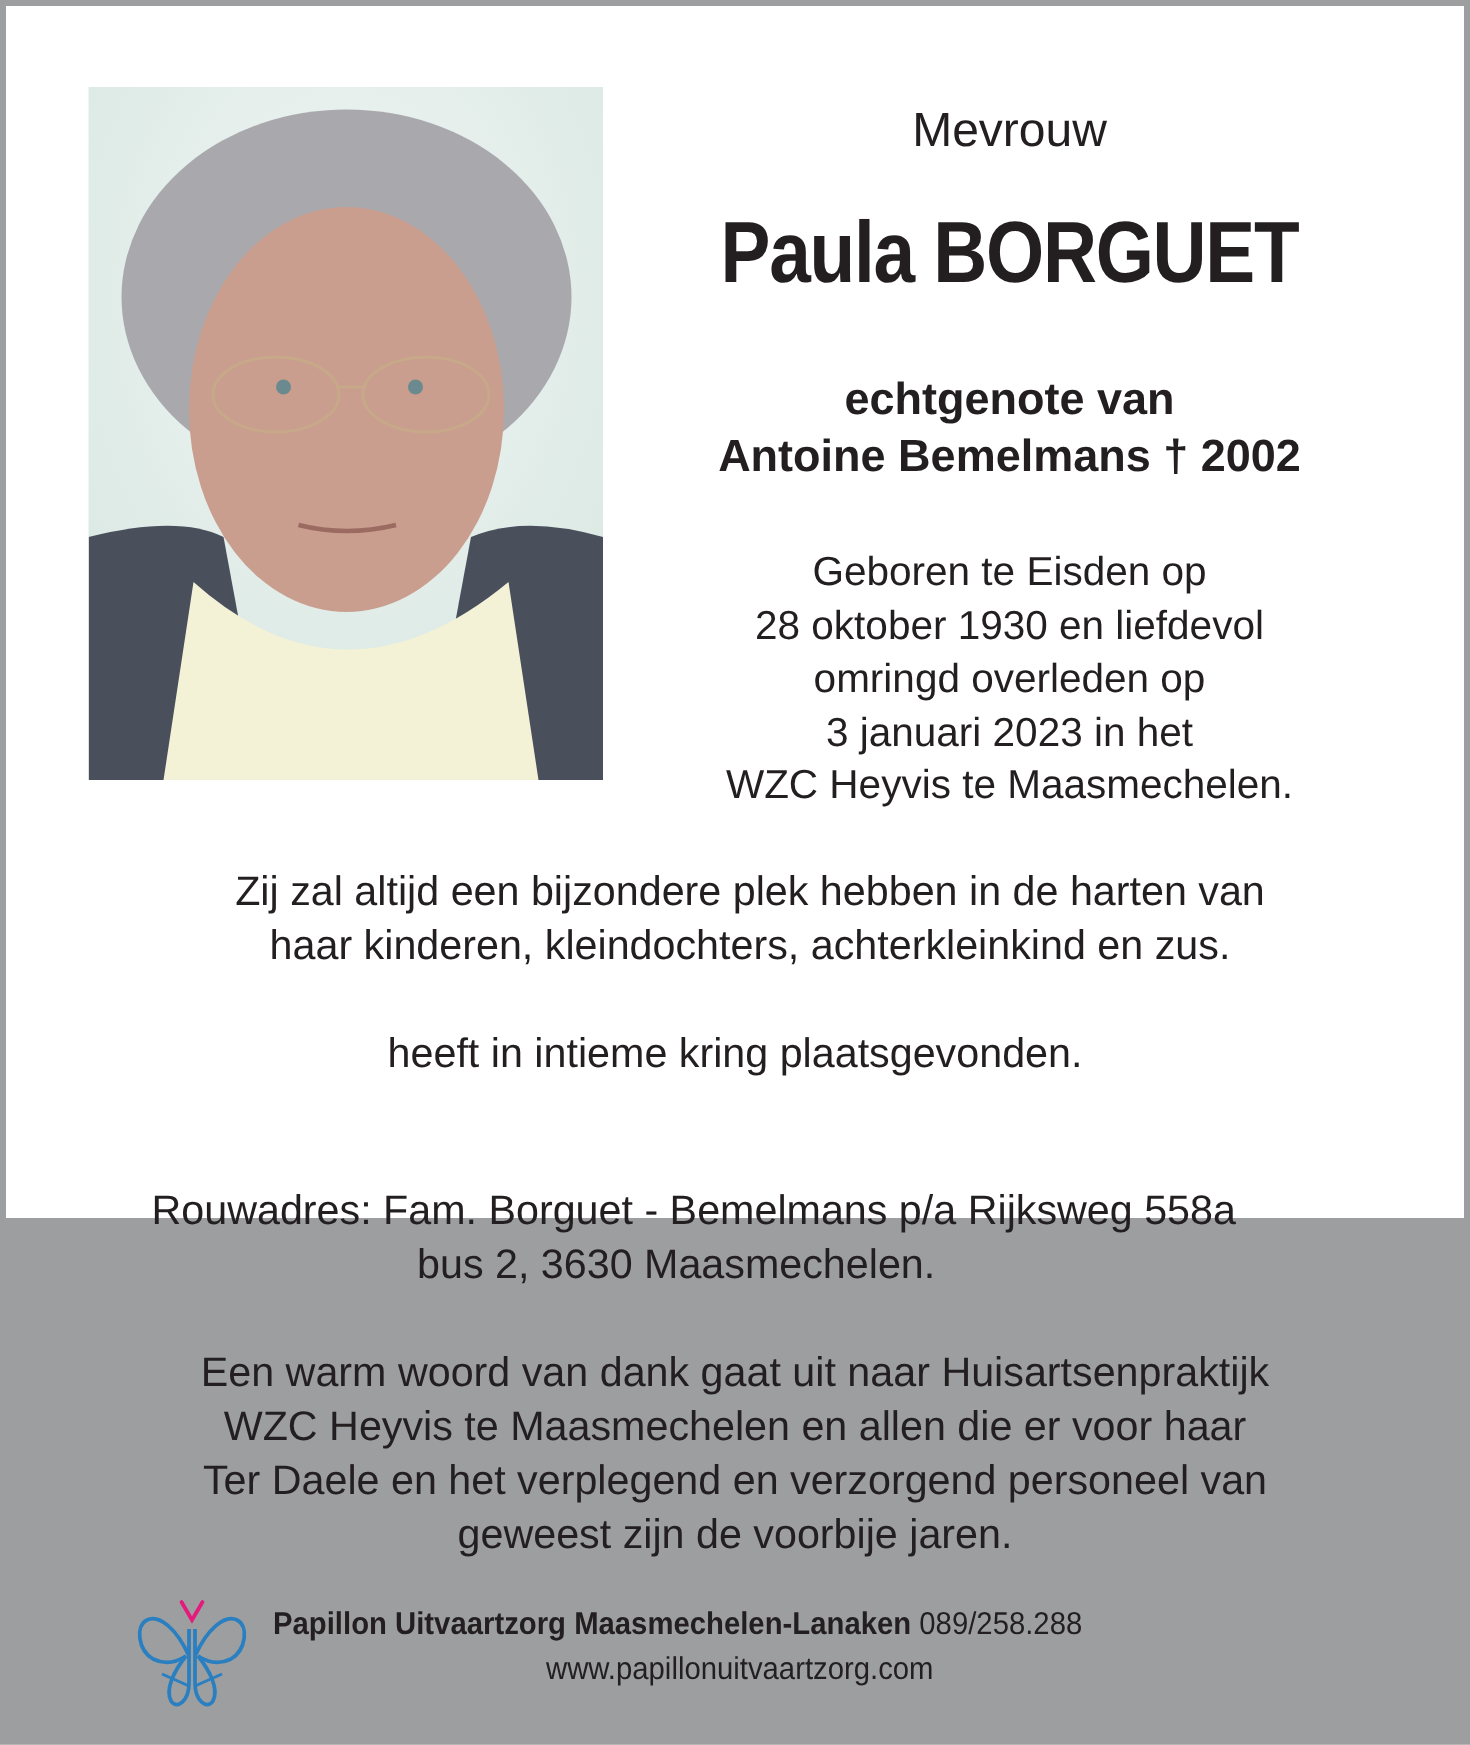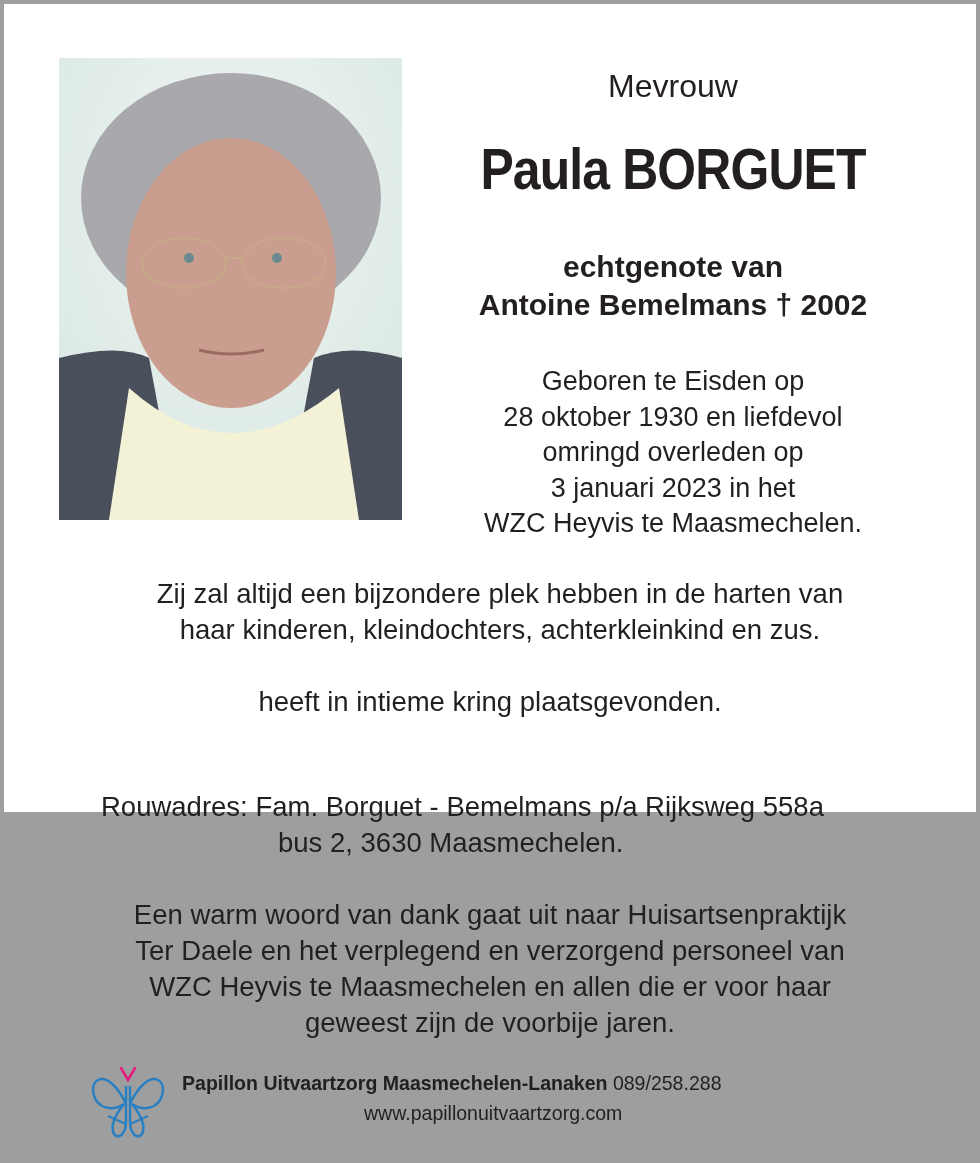--- a/index.html
+++ b/index.html
@@ -111,22 +111,22 @@
     <span class="line">heeft in intieme kring plaatsgevonden.</span>
   </div>
 
   <div class="full p3">
     <span class="l1">Rouwadres: Fam. Borguet - Bemelmans p/a Rijksweg 558a</span>
     <span class="l2">bus 2, 3630 Maasmechelen.</span>
   </div>
 
   <div class="full p4">
     <span class="line">Een warm woord van dank gaat uit naar Huisartsenpraktijk</span>
+    <span class="line">WZC Heyvis te Maasmechelen en allen die er voor haar</span>
     <span class="line">Ter Daele en het verplegend en verzorgend personeel van</span>
-    <span class="line">WZC Heyvis te Maasmechelen en allen die er voor haar</span>
     <span class="line">geweest zijn de voorbije jaren.</span>
   </div>
 
   <div class="sep"></div>
 
   <div class="logo">
     <svg width="80" height="78" viewBox="0 0 80 78">
       <path d="M33 4 L40 16 L47 4" fill="none" stroke="#e6197d" stroke-width="2.5" stroke-linecap="round"></path>
       <path d="M38 40 C30 22 18 12 10 16 C2 20 4 36 14 42 C22 46 30 44 36 40" fill="none" stroke="#2a7fc1" stroke-width="2.5"></path>
       <path d="M42 40 C50 22 62 12 70 16 C78 20 76 36 66 42 C58 46 50 44 44 40" fill="none" stroke="#2a7fc1" stroke-width="2.5"></path>

